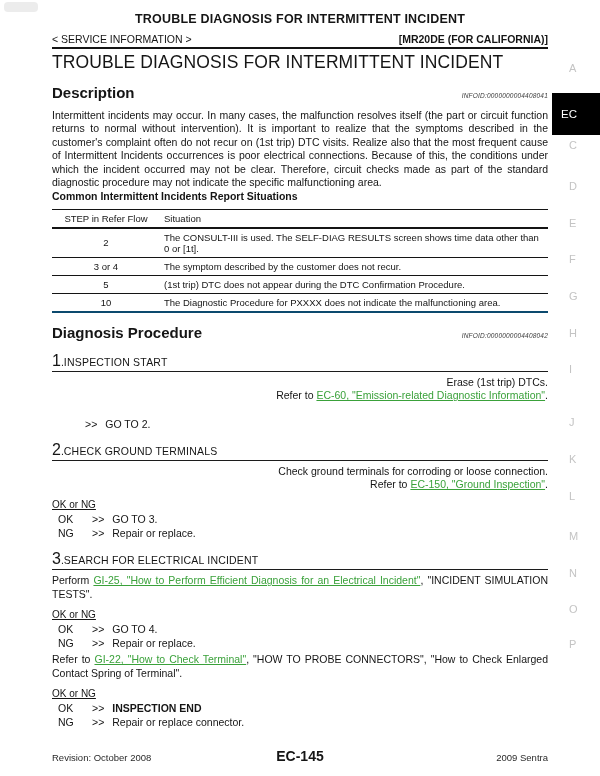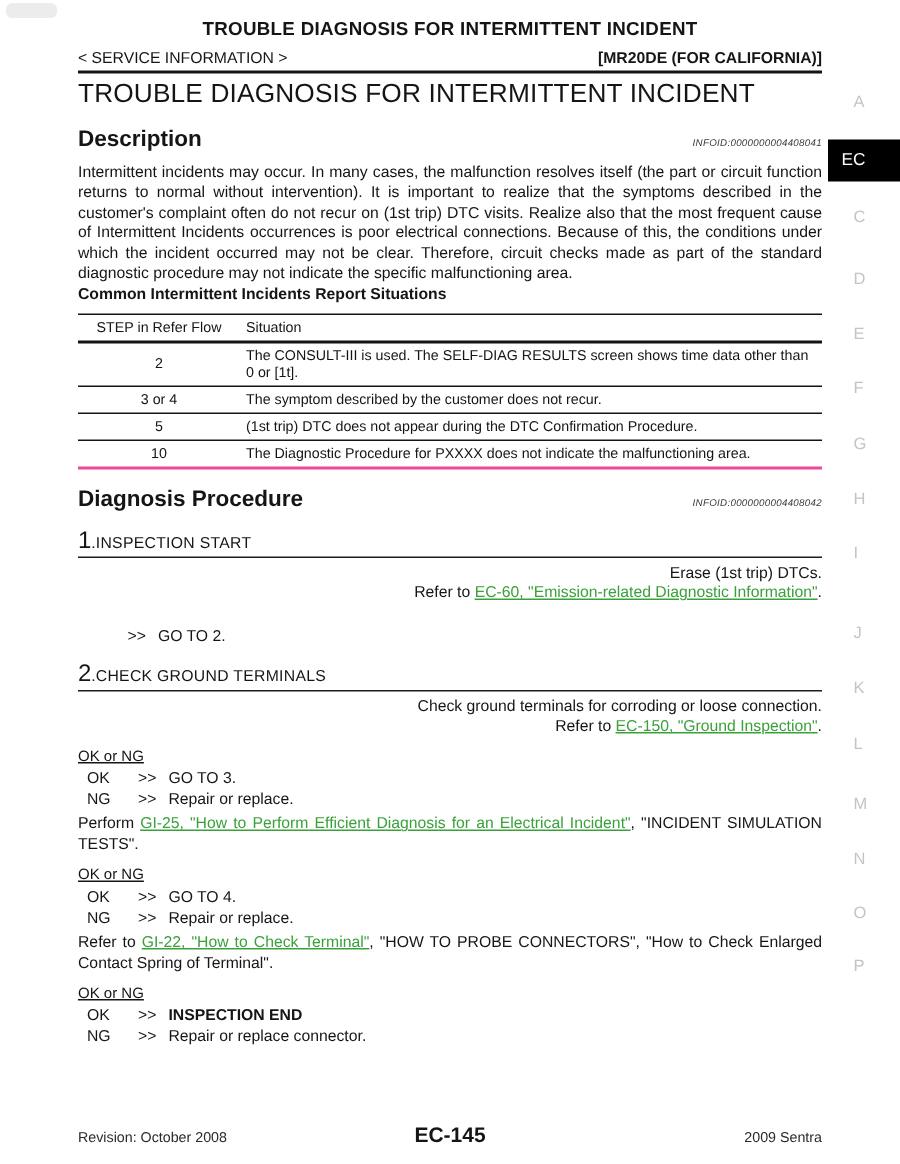--- a/index.html
+++ b/index.html
@@ -24,21 +24,21 @@
 
   
   .body-text{font-size:10.5px;line-height:13.4px;margin:0;text-align:right;}
   .desc-body{margin-top:8px;text-align:justify;}
   .bold-sub{font-weight:bold;font-size:10.5px;line-height:13.4px;margin:1px 0 0 0;}
 
   
   table.incident{width:100%;border-collapse:collapse;margin-top:5px;font-size:9.5px;}
   table.incident th{font-weight:normal;border-top:1.5px solid #141414;border-bottom:2px solid #141414;padding:3px 4px;}
   table.incident td{border-bottom:1.3px solid #141414;padding:3px 4px;}
-  table.incident tr:last-child td{border-bottom:2px solid #ec4899;}
+  table.incident tr:last-child td{border-bottom:2px solid #0c4a6e;}
   .col-step{width:100px;text-align:center;}
   th.col-sit{text-align:left;}
   td.col-sit{text-align:left;}
 
   
   .step-head{border-bottom:1.5px solid #1c1c1c;margin-top:11px;padding-bottom:1px;}
   .step-num{font-size:16px;line-height:17px;}
   .step-dot{font-size:10.5px;}
   .step-title{font-size:10.5px;letter-spacing:.2px;}
   .step-body{margin-top:4px;}
@@ -47,21 +47,21 @@
   .okng{font-size:10px;text-decoration:underline;margin-top:8px;}
   .result-row{display:flex;font-size:10.5px;margin-top:2.5px;}
   .res-label{width:40px;padding-left:6px;box-sizing:border-box;}
   .chev{margin-right:8px;white-space:pre;}
   .standalone-result{display:flex;font-size:10.5px;margin-top:15px;margin-bottom:3px;padding-left:33px;}
   .bold{font-weight:bold;}
 
   
   .margin-letter{position:absolute;left:569px;font-size:11px;color:#c4c4c4;}
   .ec-tab{
-    position:absolute;left:552px;top:93px;width:48px;height:28px;background:#000;
+    position:absolute;left:552px;top:93px;width:48px;height:42px;background:#000;
     color:#fff;font-size:11.5px;display:flex;align-items:center;padding-left:9px;box-sizing:border-box;
   }
 
   
   .footer{position:absolute;left:52px;right:52px;bottom:12px;display:flex;align-items:baseline;}
   .footer .f-left{flex:1;font-size:9.5px;color:#2a2a2a;}
   .footer .f-center{flex:1;text-align:center;font-size:14px;font-weight:bold;}
   .footer .f-right{flex:1;text-align:right;font-size:9.5px;color:#2a2a2a;}
 </style>
 </head>
@@ -139,20 +139,23 @@
       <span class="res-label">OK</span>
       <span class="chev">&gt;&gt;</span>
         <span>GO TO 3.</span>
     </div>
     <div class="result-row">
       <span class="res-label">NG</span>
       <span class="chev">&gt;&gt;</span>
         <span>Repair or replace.</span>
     </div>
 
+    <div class="step-head">
+      <span class="step-num">3</span><span class="step-dot">.</span><span class="step-title">SEARCH FOR ELECTRICAL INCIDENT</span>
+    </div>
     <p class="body-text step-body just"><span>Perform </span><a class="doc-link">GI-25, "How to Perform Efficient Diagnosis for an Electrical Incident"</a><span>, "INCIDENT SIMULATION TESTS".</span></p>
     <div class="okng">OK or NG</div>
     <div class="result-row">
       <span class="res-label">OK</span>
       <span class="chev">&gt;&gt;</span>
         <span>GO TO 4.</span>
     </div>
     <div class="result-row">
       <span class="res-label">NG</span>
       <span class="chev">&gt;&gt;</span>

